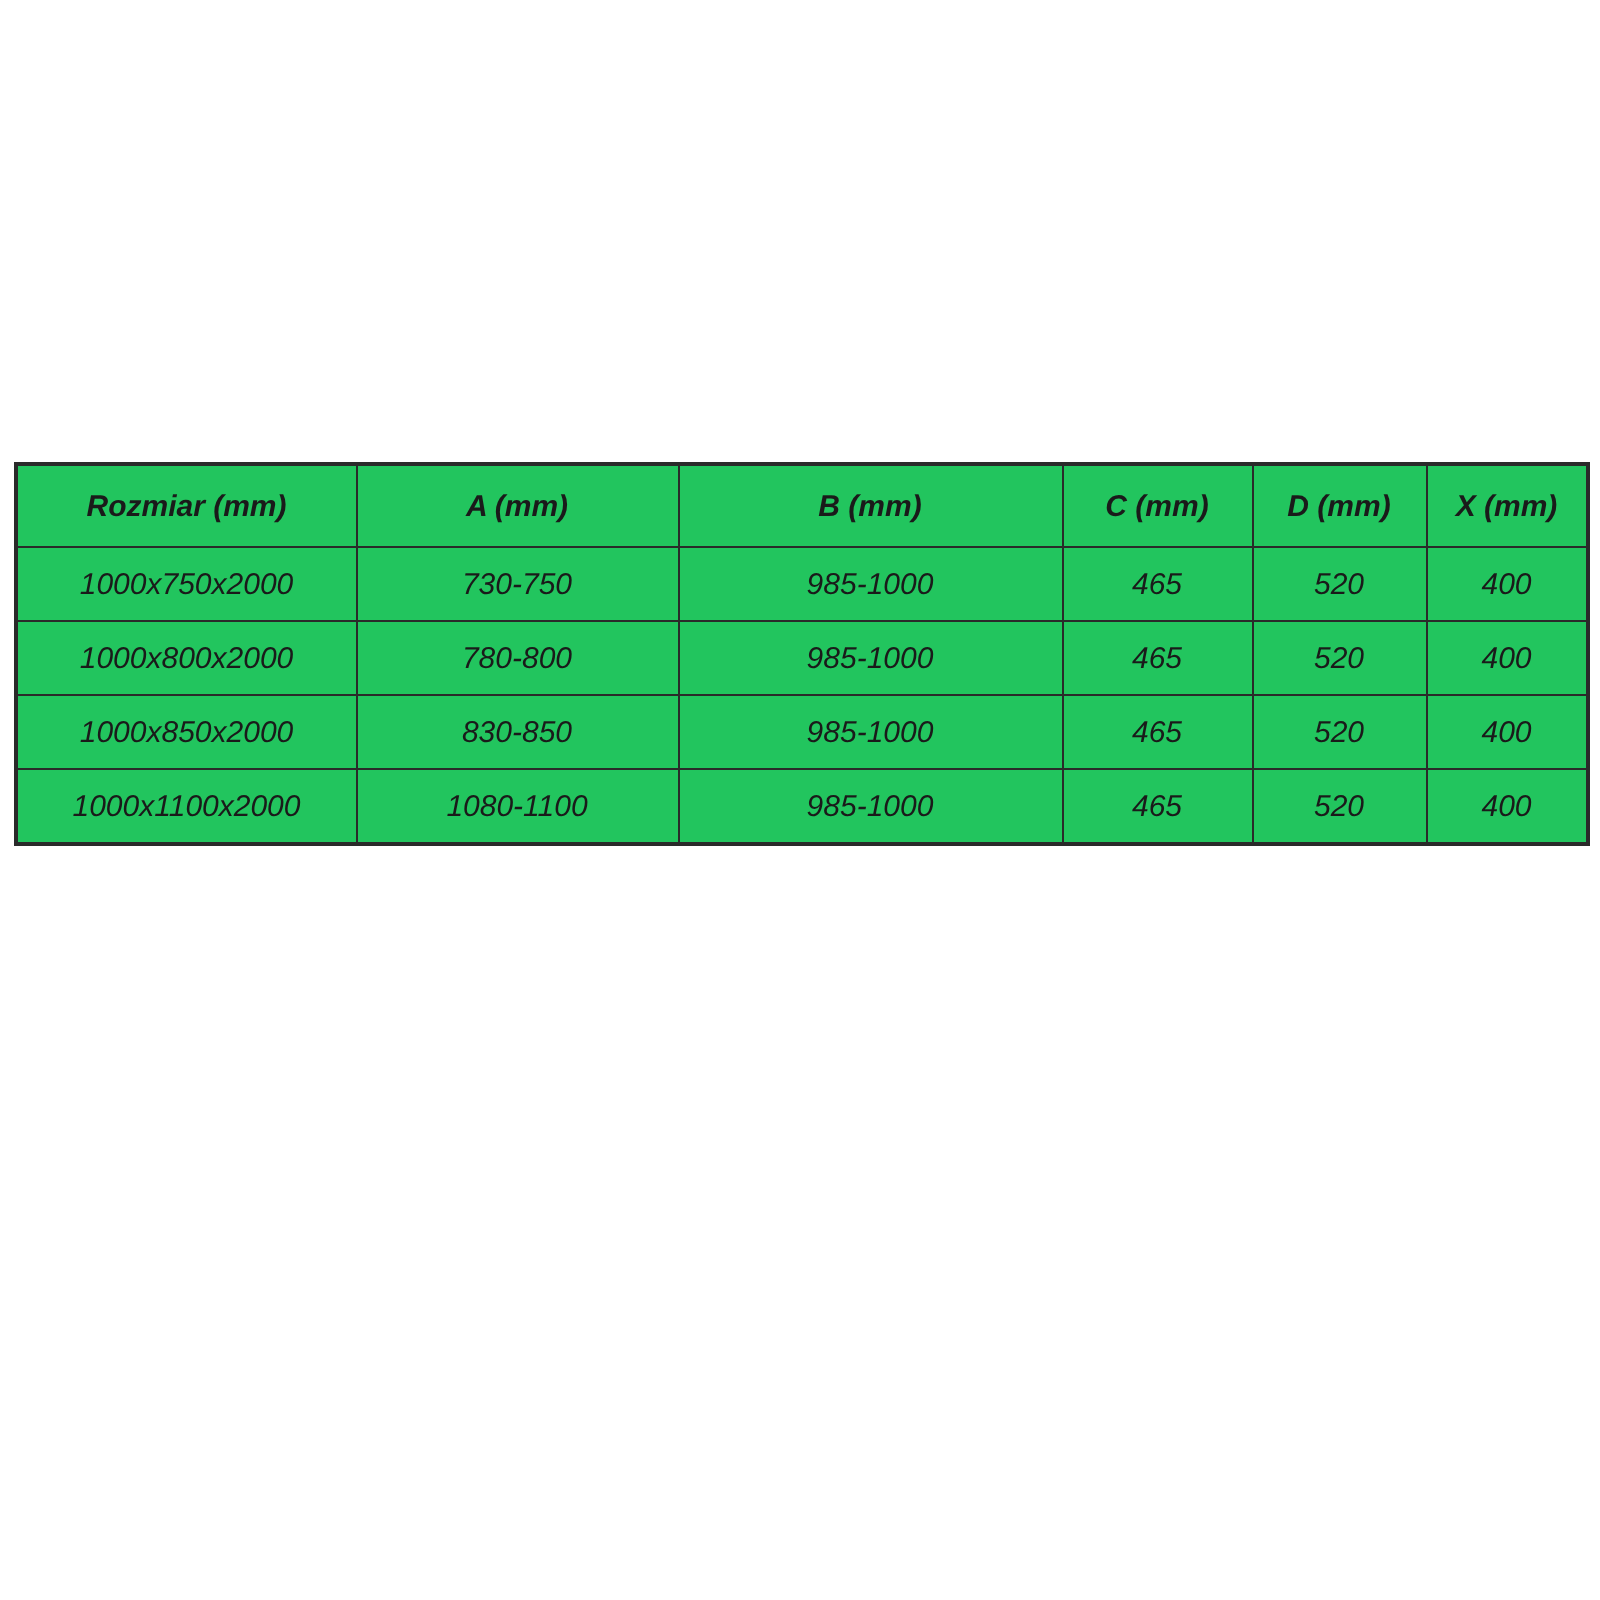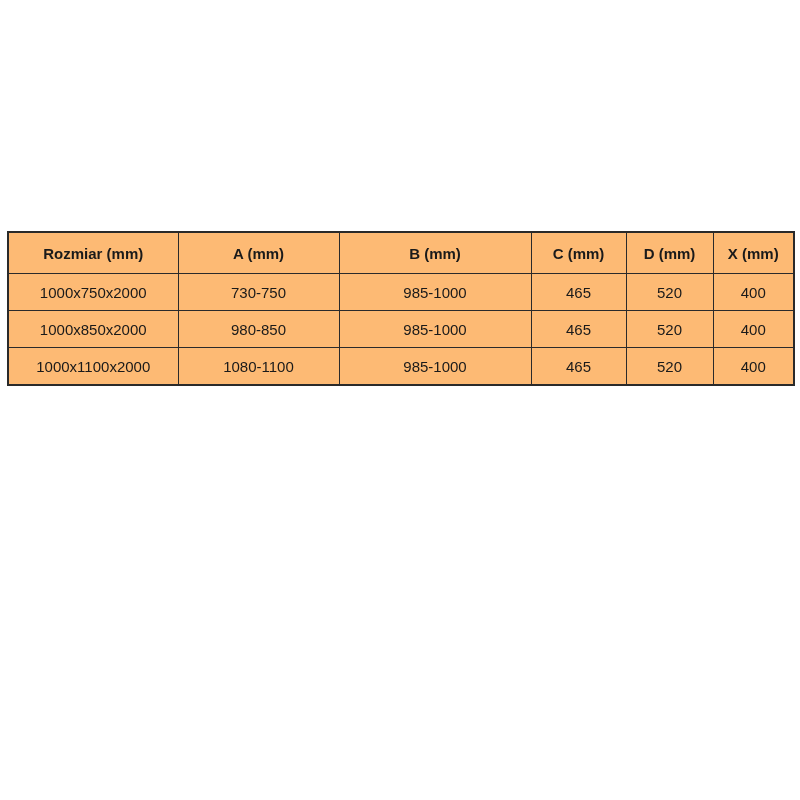--- a/index.html
+++ b/index.html
@@ -16,22 +16,23 @@
     height: 800px;
     background: #ffffff;
   }
   table.size-table {
     position: absolute;
     left: 7px;
     top: 231px;
     width: 786px;
     border-collapse: collapse;
     table-layout: fixed;
-    background: #fdba74;
+    background: #22c55e;
     border: 2px solid #2a2a2a;
+    font-style: italic;
   }
   table.size-table th,
   table.size-table td {
     border: 1.5px solid #2a2a2a;
     text-align: center;
     vertical-align: middle;
     color: #1a1a1a;
     font-size: 15px;
     padding: 0;
     overflow: hidden;
@@ -78,22 +79,30 @@
     <tbody>
       <tr>
         <td>1000x750x2000</td>
         <td>730-750</td>
         <td>985-1000</td>
         <td>465</td>
         <td>520</td>
         <td>400</td>
       </tr>
       <tr>
+        <td>1000x800x2000</td>
+        <td>780-800</td>
+        <td>985-1000</td>
+        <td>465</td>
+        <td>520</td>
+        <td>400</td>
+      </tr>
+      <tr>
         <td>1000x850x2000</td>
-        <td>980-850</td>
+        <td>830-850</td>
         <td>985-1000</td>
         <td>465</td>
         <td>520</td>
         <td>400</td>
       </tr>
       <tr>
         <td>1000x1100x2000</td>
         <td>1080-1100</td>
         <td>985-1000</td>
         <td>465</td>

